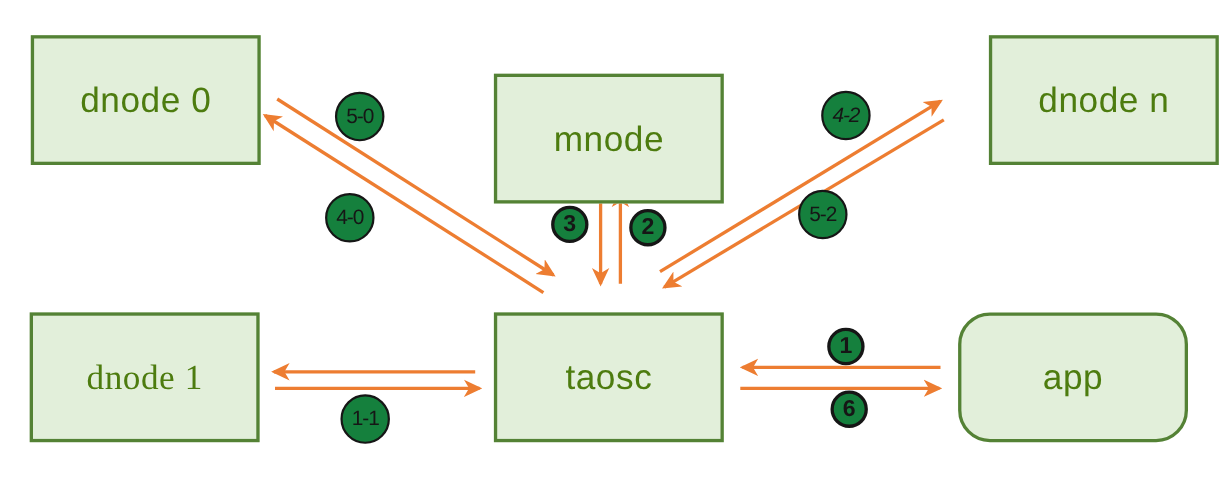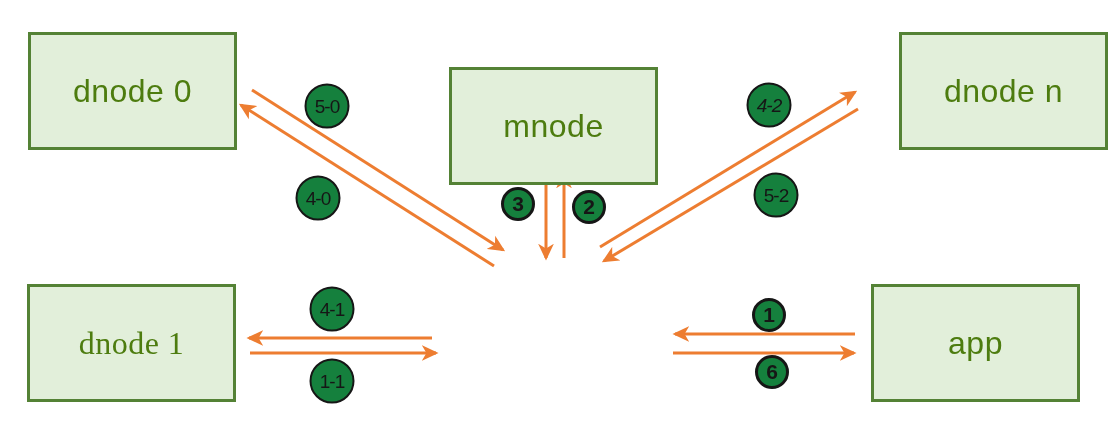--- a/index.html
+++ b/index.html
@@ -99,28 +99,30 @@
   </div>
   <div class="node" style="left:449px; top:38px;margin-top:29px;">
     <span class="node-label">mnode</span>
   </div>
   <div class="node" style="left:899px; top:32px;">
     <span class="node-label">dnode n</span>
   </div>
   <div class="node" style="left:27px;  top:284px;font-family:Liberation Serif, serif;">
     <span class="node-label">dnode 1</span>
   </div>
-  <div class="node" style="left:871px; top:284px;">
+  <div class="node" style="left:449px; top:284px;">
+    <span class="node-label">taosc</span>
+  </div>
+  <div class="node" style="left:871px; top:284px;border-radius:29px;">
     <span class="node-label">app</span>
   </div>
 
   <div class="badge lg" style="left:327px; top:106px;">5-0</div>
   <div class="badge lg" style="left:318px; top:198px;">4-0</div>
   <div class="badge sm" style="left:518px; top:204px;">3</div>
   <div class="badge sm" style="left:589px; top:207px;">2</div>
   <div class="badge lg" style="left:769px; top:105px;font-style:italic;">4-2</div>
-  <div class="badge lg" style="left:776px; top:195px;">5-2</div>
-  <div class="badge lg" style="left:332px; top:309px;">4-1</div>
+  <div class="badge lg" style="left:748px; top:195px;">5-2</div>
   <div class="badge lg" style="left:332px; top:381px;">1-1</div>
   <div class="badge sm" style="left:769px; top:315px;">1</div>
   <div class="badge sm" style="left:772px; top:372px;">6</div>
 
 </div>
 
 </body></html>

